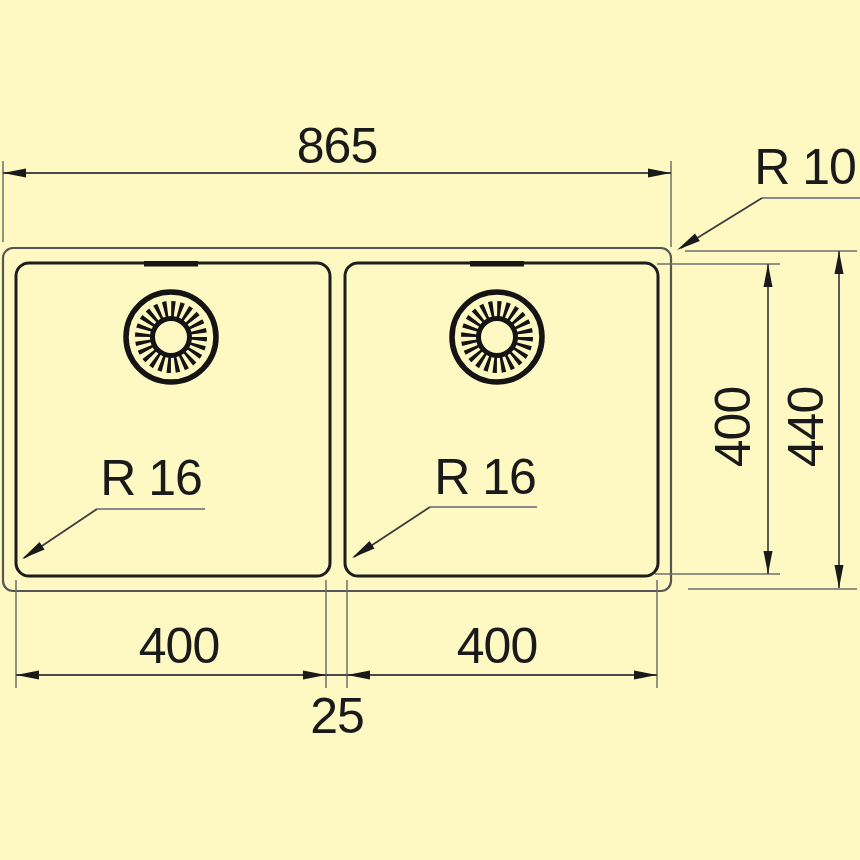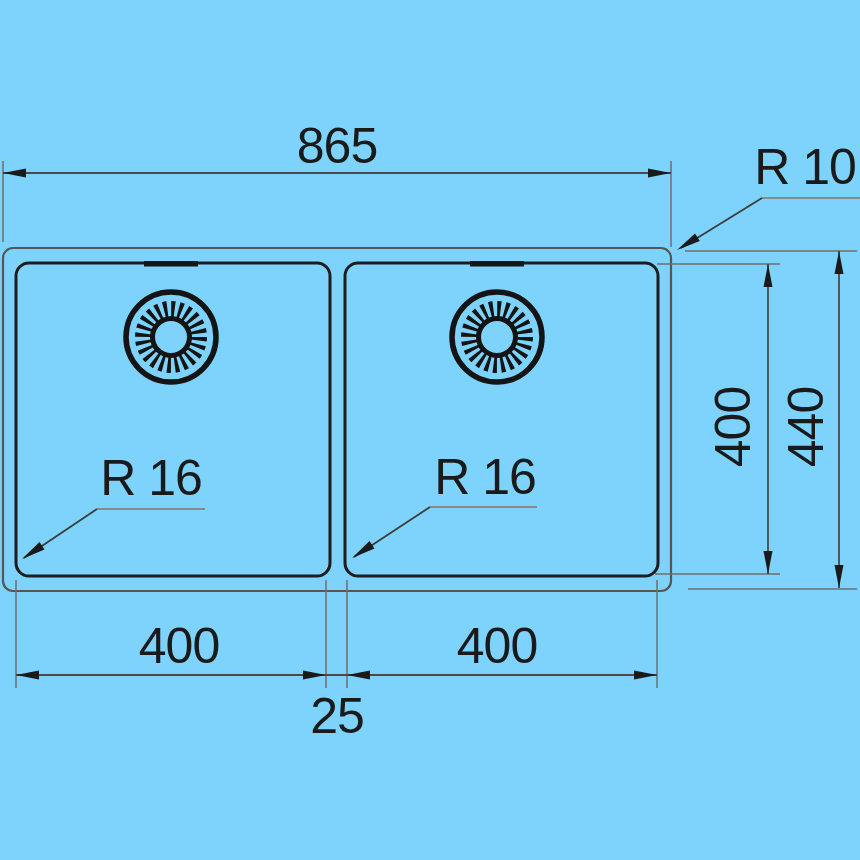--- a/index.html
+++ b/index.html
@@ -1,19 +1,19 @@
 <!DOCTYPE html>
 <html><head>
 <meta charset="utf-8">
 <style>
   html,body{margin:0;padding:0;background:#ffffff;}
   .canvas{
     position:relative;
     width:860px;height:860px;
-    background:#7dd3fc;
+    background:#fef9c3;
     font-family:"Liberation Sans", sans-serif;
     overflow:hidden;
   }
   svg{position:absolute;left:0;top:0;}
   text{
     font-family:"Liberation Sans", sans-serif;
     font-size:50px;
     fill:#1a1a1a;
     letter-spacing:-1px;
   }

